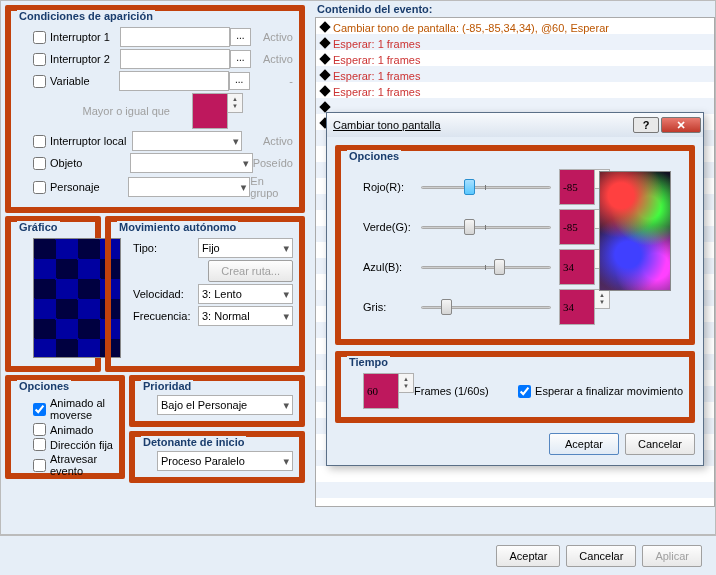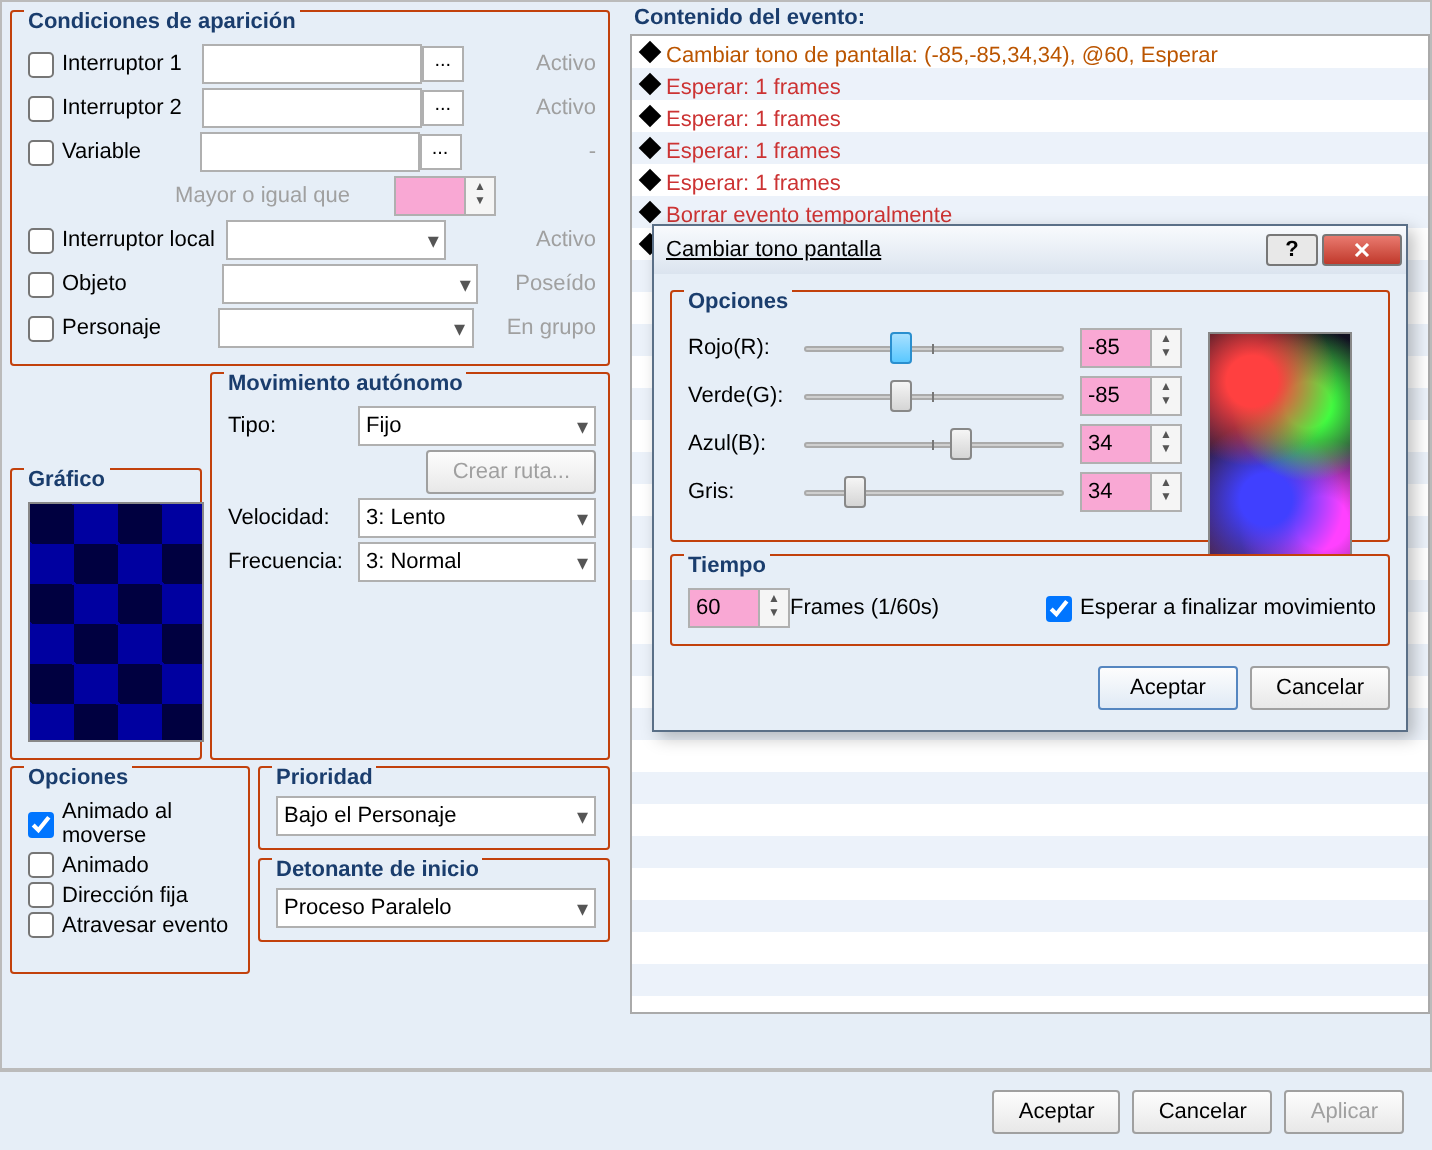--- a/index.html
+++ b/index.html
@@ -2,38 +2,38 @@
 <html><head>
 <meta charset="utf-8">
 <style>
 * { box-sizing: border-box; margin: 0; padding: 0; font-family: "Segoe UI", Tahoma, sans-serif; font-size: 11px; }
 body { background: #fff; width: 716px; height: 575px; overflow: hidden; position: relative; }
 
 .main-layout { display: flex; width: 716px; height: 535px; background: #fff; border: 1px solid #bbb; }
 .left-col { width: 308px; background: #e6eef7; padding: 4px; display: flex; flex-direction: column; gap: 3px; }
 .right-col { flex: 1; background: #e6eef7; padding: 2px 0 0 6px; }
 
-.groupbox { border: 1px solid #c2410c; border-radius: 2px; padding: 14px 6px 6px 8px; position: relative; }
+.groupbox { border: 6px solid #c2410c; border-radius: 2px; padding: 14px 6px 6px 22px; position: relative; }
 .groupbox > .title { position: absolute; top: -1px; left: 6px; color: #1a3d6d; font-weight: bold; background: #e6eef7; padding: 0 2px; }
 .row { display: flex; align-items: center; margin: 2px 0; }
 .row label { display: flex; align-items: center; }
 input[type=checkbox] { width: 13px; height: 13px; margin-right: 4px; }
 .disabled-text { color: #a0a0a0; }
 .active-tag { color: #a0a0a0; margin-left: auto; font-size: 11px; }
 .btn-small { width: 21px; height: 18px; background: #fff; border: 1px solid #b0b0b0; font-size: 10px; line-height: 14px; text-align: center; display: inline-block; }
 
 .combo { background: #fff; border: 1px solid #b0b0b0; height: 20px; padding: 1px 3px; display: flex; align-items: center; justify-content: space-between; }
 .combo .arrow { color: #555; }
 .textbox { background: #fff; border: 1px solid #b0b0b0; height: 20px; padding: 1px 3px; display: flex; align-items: center; }
 .spin { display: flex; }
-.spin .num { width: 36px; height: 20px; background: #f9a8d4; border: 1px solid #b0b0b0; display: flex; align-items: center; padding: 0 3px; }
+.spin .num { width: 36px; height: 36px; background: #be185d; border: 1px solid #b0b0b0; display: flex; align-items: center; padding: 0 3px; font-family: Liberation Serif, serif; }
 .spin .arrows { width: 15px; height: 20px; border: 1px solid #b0b0b0; border-left: none; background: #f5f5f5; display: flex; flex-direction: column; justify-content: center; align-items: center; font-size: 6px; line-height: 7px; color: #555; }
 
 .middle-row { display: flex; gap: 4px; }
-.graphic-box { width: 96px; margin-top: 48px; }
+.graphic-box { width: 96px; }
 .graphic-canvas { width: 88px; height: 120px; background: #000040; margin: 2px auto 2px; border: 1px solid #888; position: relative; background-image:
  linear-gradient(45deg,#0000a0 25%,transparent 25%,transparent 75%,#0000a0 75%),
  linear-gradient(45deg,#0000a0 25%,transparent 25%,transparent 75%,#0000a0 75%);
  background-size: 44px 40px; background-position: 0 0, 22px 20px; }
 
 .auto-move { flex: 1; }
 .auto-move .row label:first-child { width: 65px; }
 .btn { background: linear-gradient(#fdfdfd,#e8e8e8); border: 1px solid #a0a0a0; border-radius: 2px; height: 22px; padding: 0 12px; cursor: pointer; }
 .btn.primary { border: 1px solid #5586c0; background: linear-gradient(#fdfdfd,#e0eaf5); }
 .btn.disabled { color: #a0a0a0; }
@@ -234,21 +234,21 @@
   </div>
 
   <div class="right-col">
     <div style="color:#1a3d6d;font-weight:bold;margin:0 0 2px 2px">Contenido del evento:</div>
     <div class="content-lines" id="content-list">
         <div><span class="diamond"></span><span class="orange">Cambiar tono de pantalla: (-85,-85,34,34), @60, Esperar</span></div>
         <div><span class="diamond"></span><span class="red">Esperar: 1 frames</span></div>
         <div><span class="diamond"></span><span class="red">Esperar: 1 frames</span></div>
         <div><span class="diamond"></span><span class="red">Esperar: 1 frames</span></div>
         <div><span class="diamond"></span><span class="red">Esperar: 1 frames</span></div>
-        <div><span class="diamond"></span><span class="red">Borrar evento temporalmente</span></div>
+        <div><span class="diamond"></span></div>
         <div><span class="diamond"></span></div>
       </div>
   </div>
 </div>
 
 <div class="bottom-bar">
   <button class="btn">Aceptar</button>
   <button class="btn">Cancelar</button>
   <button class="btn disabled">Aplicar</button>
 </div>

